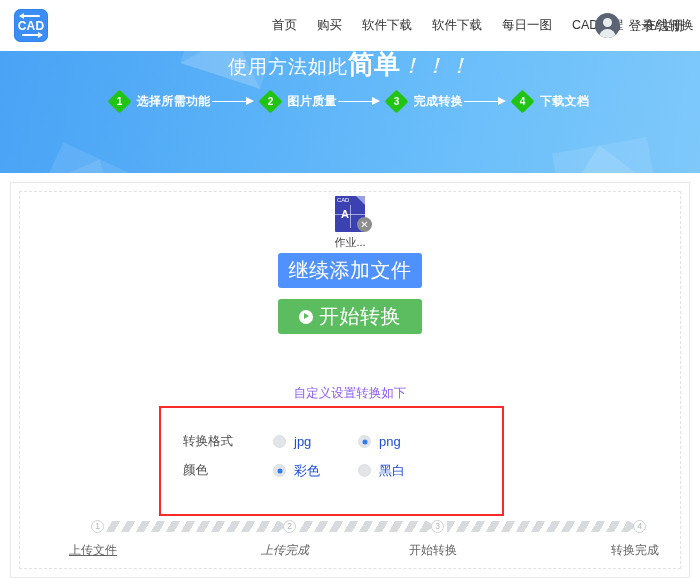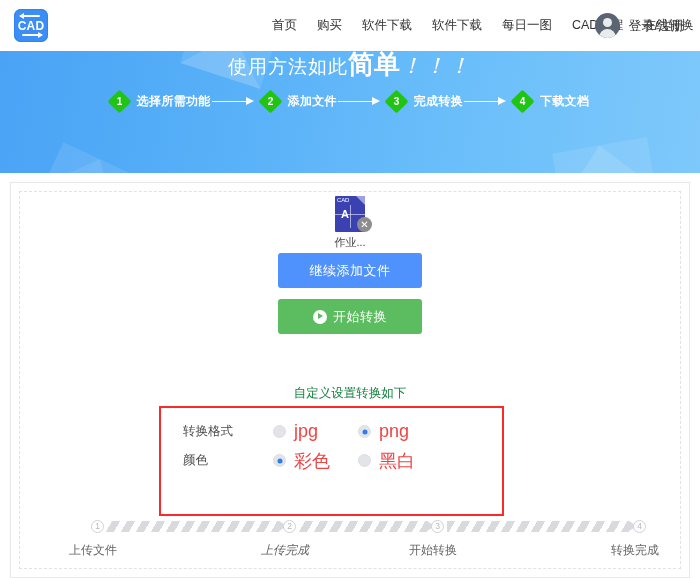--- a/index.html
+++ b/index.html
@@ -347,21 +347,21 @@
     flex-direction: column;
     align-items: center;
     gap: 11px;
   }
   .btn {
     width: 144px;
     height: 35px;
     border: none;
     border-radius: 3px;
     color: #ffffff;
-    font-size: 13px;
+    font-size: 20px;
     cursor: pointer;
     display: flex;
     align-items: center;
     justify-content: center;
     gap: 6px;
     font-family: "Liberation Sans", "DejaVu Sans", sans-serif;
     letter-spacing: 0.5px;
   }
   .btn-add { background: #4f92fd; }
   .btn-start { background: #5bbd5f; }
@@ -387,32 +387,32 @@
     text-align: center;
     font-size: 12px;
     color: #8e8e8e;
   }
   .settings-title {
     position: absolute;
     left: 0; right: 0;
     top: 202px;
     text-align: center;
     font-size: 12.5px;
-    color: #15803d;
+    color: #8b5cf6;
   }
 
   
   .settings-box {
     position: absolute;
     left: 148px;
     top: 223px;
     width: 345px;
     height: 110px;
     border: 2px solid #fb2a2a;
-    padding: 9px 0 0 0;
+    padding: 19px 0 0 0;
   }
   .opt-row {
     display: flex;
     align-items: center;
     height: 29px;
     padding-left: 22px;
   }
   .opt-label {
     width: 90px;
     font-size: 12.5px;
@@ -439,22 +439,22 @@
   .radio.on:after {
     content:"";
     position: absolute;
     left: 50%; top: 50%;
     transform: translate(-50%,-50%);
     width: 5px; height: 5px;
     border-radius: 50%;
     background: #2f7bf6;
   }
   .opt-text {
-    font-size: 18px;
-    color: #ef4444;
+    font-size: 13px;
+    color: #1d4ed8;
   }
 
   
   .progress-wrap {
     position: absolute;
     left: 22px; right: 22px;
     bottom: 17px;
   }
   .progress-bar {
     position: relative;
@@ -545,21 +545,21 @@
       <div class="diamond">
           <span>1</span>
         </div>
       <div class="bstep-label">选择所需功能</div>
       <div class="bstep-arrow"></div>
     </div>
     <div class="bstep">
       <div class="diamond">
           <span>2</span>
         </div>
-      <div class="bstep-label">添加文件</div>
+      <div class="bstep-label">图片质量</div>
       <div class="bstep-arrow"></div>
     </div>
     <div class="bstep">
       <div class="diamond">
           <span>3</span>
         </div>
       <div class="bstep-label">完成转换</div>
       <div class="bstep-arrow"></div>
     </div>
     <div class="bstep">
@@ -634,21 +634,21 @@
       <div class="stripe" style="left:72px; width:174px;"></div>
       <div class="stripe" style="left:266px; width:128px;"></div>
       <div class="stripe" style="left:414px; width:182px;"></div>
 
       <div class="pnode" style="left:58px;">1</div>
       <div class="pnode" style="left:250px;">2</div>
       <div class="pnode" style="left:398px;">3</div>
       <div class="pnode" style="left:600px;">4</div>
     </div>
     <div class="plabels">
-      <div class="plabel" style="left:36px;">上传文件</div>
+      <div class="plabel" style="left:36px;text-decoration:underline;">上传文件</div>
       <div class="plabel" style="left:228px;font-style:italic;">上传完成</div>
       <div class="plabel" style="left:376px;">开始转换</div>
       <div class="plabel" style="left:578px;">转换完成</div>
     </div>
   </div>
 
 </div>
 </div>
 
 </body></html>

